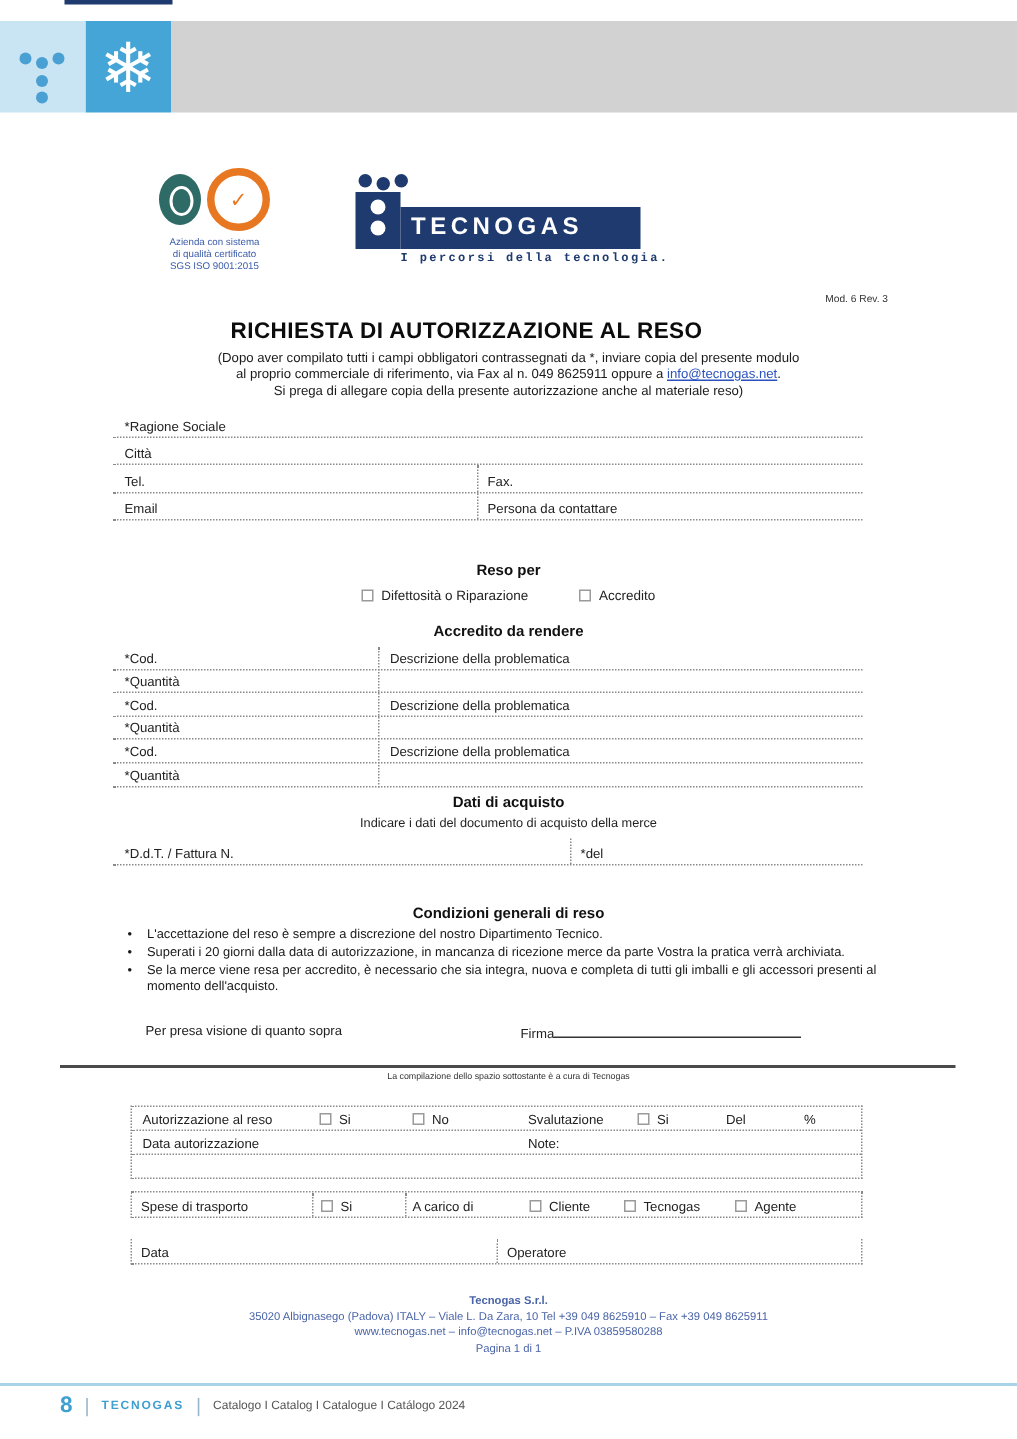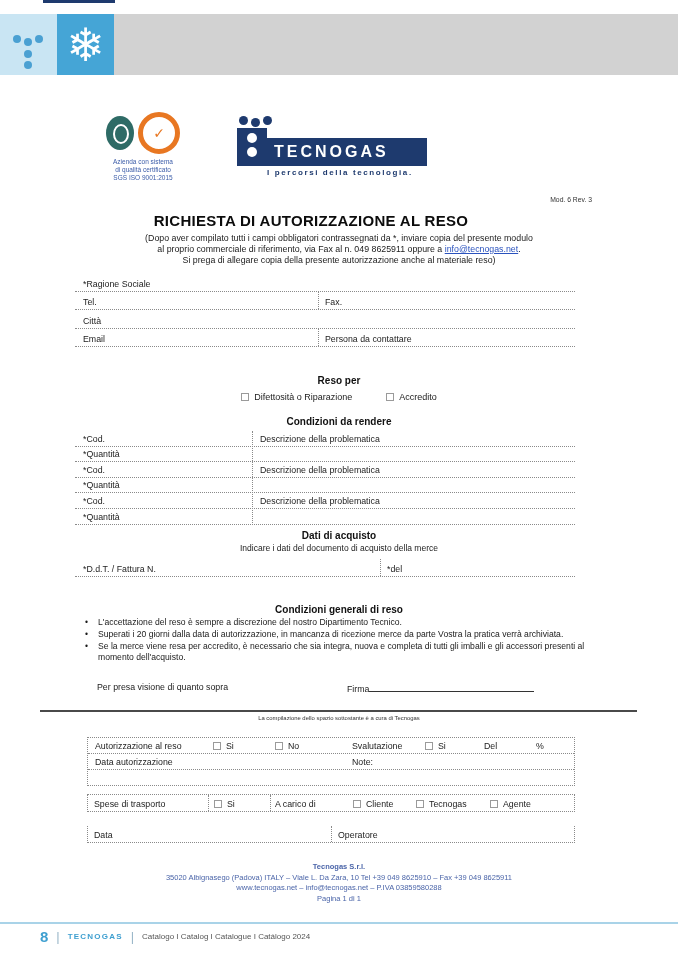--- a/index.html
+++ b/index.html
@@ -26,21 +26,21 @@
 
   
   .tg-logo{position:absolute;left:237px;top:116px;width:190px;height:58px;}
   .tg-dot{position:absolute;width:9px;height:9px;border-radius:50%;background:#1e3a6e;}
   .tg-sq{position:absolute;left:0;top:12px;width:30px;height:38px;background:#1e3a6e;}
   .tg-sq i{position:absolute;left:10px;width:10px;height:10px;border-radius:50%;background:#fff;}
   .tg-bar{position:absolute;left:30px;top:22px;width:160px;height:28px;background:#1e3a6e;
           display:flex;align-items:center;}
   .tg-bar span{color:#fff;font-weight:bold;font-size:16px;letter-spacing:3px;padding-left:7px;white-space:nowrap;}
   .tg-tagline{position:absolute;left:30px;top:52px;width:160px;color:#1e3a6e;font-size:8px;
-              font-weight:bold;letter-spacing:1.6px;white-space:nowrap;}
+              font-weight:bold;letter-spacing:1.6px;white-space:nowrap;font-family:Liberation Mono, monospace;}
 
   .mod-rev{position:absolute;right:86px;top:196px;font-size:6.8px;color:#333;}
 
   
   .doc-title{position:absolute;left:0;top:212px;width:622px;text-align:center;
              font-size:15px;font-weight:bold;color:#0c0c0c;letter-spacing:.3px;}
   .intro{position:absolute;left:80px;top:233px;width:518px;text-align:center;
          font-size:8.8px;line-height:11px;color:#1a1a1a;}
   .intro a{color:#2a52be;text-decoration:underline;cursor:pointer;}
 
@@ -156,47 +156,47 @@
   <span>(Dopo aver compilato tutti i campi obbligatori contrassegnati da *, inviare copia del presente modulo</span><br>
   <span>al proprio commerciale di riferimento, via Fax al n. 049 8625911 oppure a </span><a>info@tecnogas.net</a><span>.</span><br>
   <span>Si prega di allegare copia della presente autorizzazione anche al materiale reso)</span>
 </div>
 
 <div class="form1">
   <div class="frow">
     <span class="lab">*Ragione Sociale</span>
   </div>
   <div class="frow">
+    <span class="lab">Città</span>
+  </div>
+  <div class="frow">
     <span class="lab">Tel.</span>
     <span class="vdiv"></span>
     <span class="lab2">Fax.</span>
-  </div>
-  <div class="frow">
-    <span class="lab">Città</span>
   </div>
   <div class="frow">
     <span class="lab">Email</span>
     <span class="vdiv"></span>
     <span class="lab2">Persona da contattare</span>
   </div>
 </div>
 
 <div class="sec-head" style="top:375px">Reso per</div>
 <div class="cb-row">
   <span class="cbitem">
     <span class="cb"></span>
     <span>Difettosità o Riparazione</span>
   </span>
   <span class="cbitem">
     <span class="cb"></span>
     <span>Accredito</span>
   </span>
 </div>
 
-<div class="sec-head" style="top:416px">Condizioni da rendere</div>
+<div class="sec-head" style="top:416px">Accredito da rendere</div>
 <div class="mat-table">
   <div class="vline"></div>
   <div class="mrow">
     <span class="lab">*Cod.</span>
     <span class="lab2">Descrizione della problematica</span>
   </div>
   <div class="mrow">
     <span class="lab">*Quantità</span>
   </div>
   <div class="mrow">

